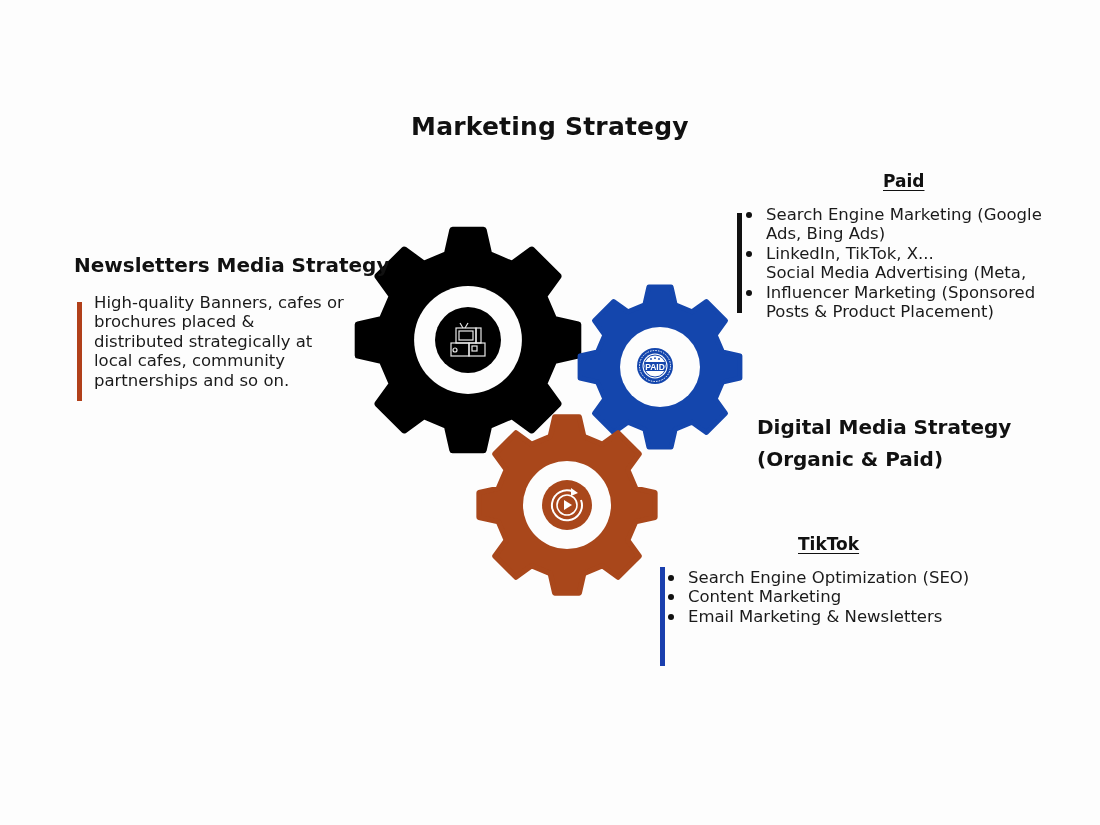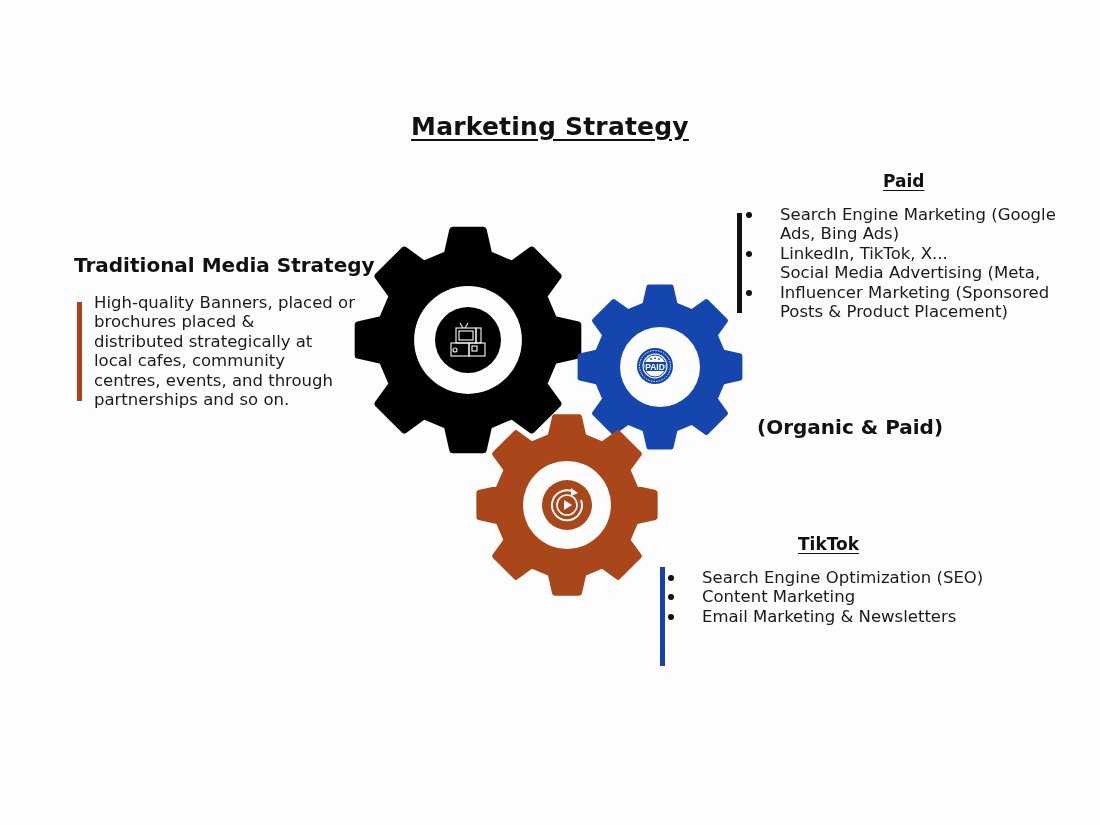--- a/index.html
+++ b/index.html
@@ -16,21 +16,20 @@
       color: #111;
     }
     .title {
       position: absolute;
       left: 0;
       width: 1100px;
       top: 112px;
       text-align: center;
       font-size: 25px;
       font-weight: bold;
-      text-decoration: underline;
       text-underline-offset: 4px;
       letter-spacing: 0.2px;
     }
     .gears {
       position: absolute;
       left: 0;
       top: 0;
       width: 1100px;
       height: 825px;
     }
@@ -57,21 +56,21 @@
       position: absolute;
       width: 5px;
     }
     ul.bullets {
       margin: 0;
       padding: 0;
       list-style: none;
     }
     ul.bullets li {
       position: relative;
-      padding-left: 42px;
+      padding-left: 28px;
     }
     ul.bullets li::before {
       content: "";
       position: absolute;
       left: 8px;
       top: 7px;
       width: 6px;
       height: 6px;
       border-radius: 50%;
       background: #111;
@@ -139,28 +138,27 @@
 
   <g transform="translate(567,505)">
     <circle r="25" fill="#a9471b"></circle>
     <path d="M 14 -5 A 15 15 0 1 1 6 -13.5" fill="none" stroke="#fff" stroke-width="2"></path>
     <path d="M 4 -17 L 11 -12 L 4 -9 Z" fill="#fff"></path>
     <circle r="10" fill="none" stroke="#fff" stroke-width="1.6"></circle>
     <path d="M -3 -5 L 5 0 L -3 5 Z" fill="#fff"></path>
   </g>
 </svg>
 
-<div class="heading" style="left:74px; top:249px;">Traditional Media Strategy</div>
+<div class="heading" style="left:74px; top:249px;">Newsletters Media Strategy</div>
 <div class="accent-bar" style="left:77px; top:302px; height:99px; background:#b1401a;"></div>
 <div class="text-block" style="left:94px; top:293px; width:290px;">
-  <div>High-quality Banners, placed or</div>
+  <div>High-quality Banners, cafes or</div>
   <div>brochures placed &amp;</div>
   <div>distributed strategically at</div>
   <div>local cafes, community</div>
-  <div>centres, events, and through</div>
   <div>partnerships and so on.</div>
 </div>
 
 <div class="sub-heading" style="left:883px; top:171px;">Paid</div>
 <div class="accent-bar" style="left:737px; top:213px; height:100px; background:#111;"></div>
 <div class="text-block" style="left:738px; top:205px; width:340px;">
   <ul class="bullets">
     <li>
       <div>Search Engine Marketing (Google</div>
       <div>Ads, Bing Ads)</div>
@@ -170,20 +168,21 @@
       <div>Social Media Advertising (Meta,</div>
     </li>
     <li>
       <div>Influencer Marketing (Sponsored</div>
       <div>Posts &amp; Product Placement)</div>
     </li>
   </ul>
 </div>
 
 <div class="heading" style="left:757px; top:411px;">
+  <div>Digital Media Strategy</div>
   <div>(Organic &amp; Paid)</div>
 </div>
 
 <div class="sub-heading" style="left:798px; top:534px;">TikTok</div>
 <div class="accent-bar" style="left:660px; top:567px; height:99px; background:#1a3fae;"></div>
 <div class="text-block" style="left:660px; top:568px; width:360px;">
   <ul class="bullets">
     <li>Search Engine Optimization (SEO)</li>
     <li>Content Marketing</li>
     <li>Email Marketing &amp; Newsletters</li>

